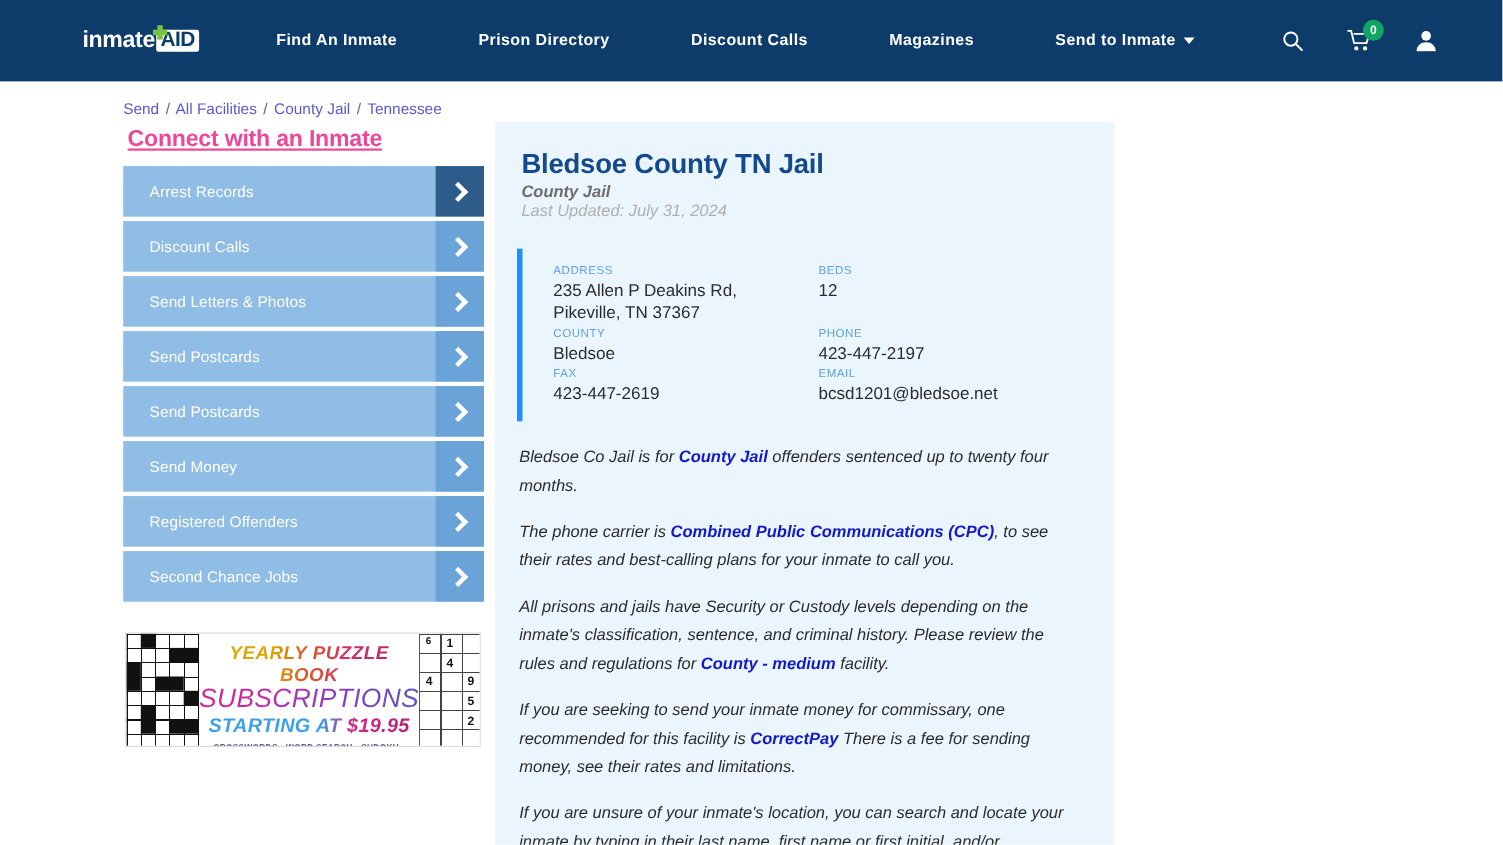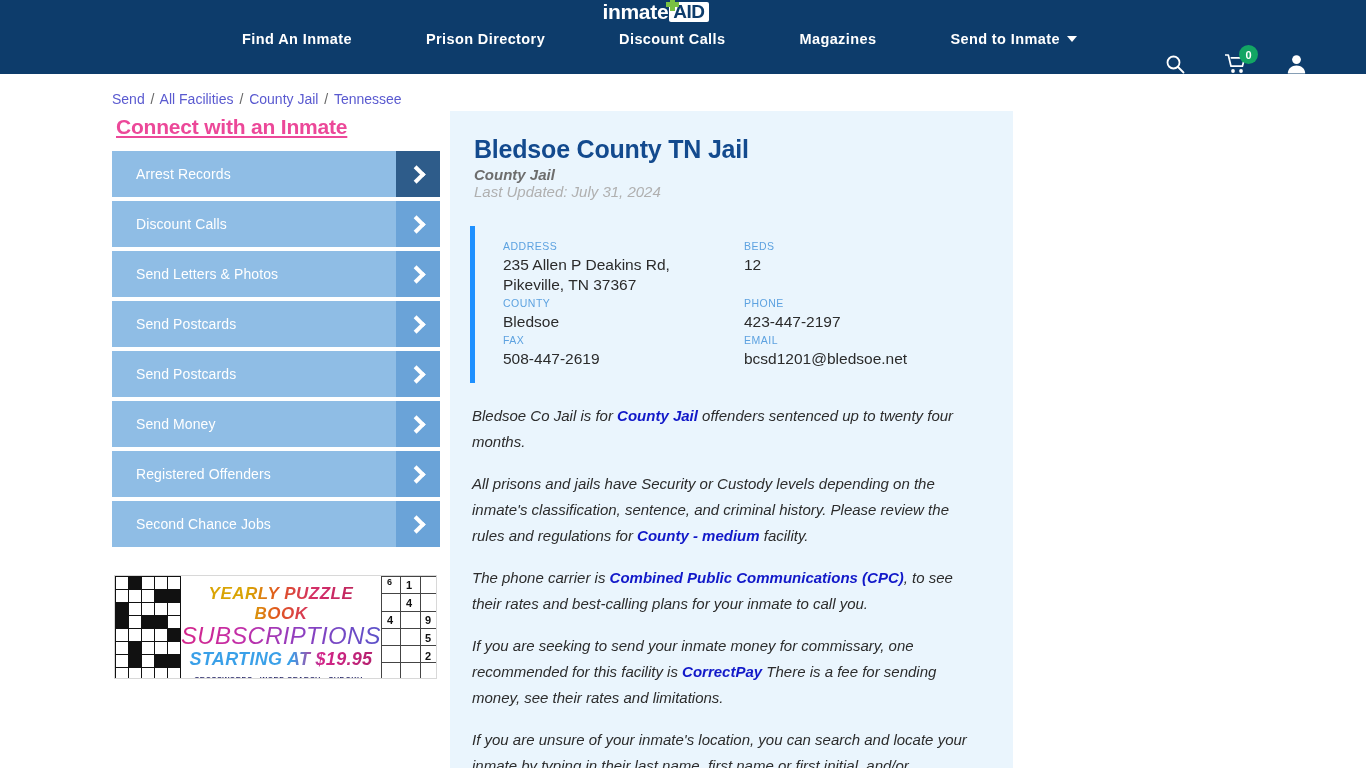--- a/index.html
+++ b/index.html
@@ -12,21 +12,20 @@
   }
 
   
   .topnav {
     height: 74px;
     background: #0d3c6b;
     display: flex;
     align-items: center;
     padding: 0 60px 0 75px;
     position: relative;
-    flex-direction: column;
   }
   .logo {
     display: flex;
     align-items: center;
     position: relative;
     margin-right: 70px;
     flex: 0 0 auto;
   }
   .logo-text {
     color: #ffffff;
@@ -476,32 +475,32 @@
           <div>
             <div class="info-label">COUNTY</div>
             <div class="info-value">Bledsoe</div>
           </div>
           <div>
             <div class="info-label">PHONE</div>
             <div class="info-value">423-447-2197</div>
           </div>
           <div>
             <div class="info-label">FAX</div>
-            <div class="info-value">508-447-2619</div>
+            <div class="info-value">423-447-2619</div>
           </div>
           <div>
             <div class="info-label">EMAIL</div>
             <div class="info-value">bcsd1201@bledsoe.net</div>
           </div>
         </div>
       </div>
 
       <div class="body-text">
         <p><span>Bledsoe Co Jail is for </span><b>County Jail</b><span> offenders sentenced up to twenty four months.</span></p>
+        <p><span>The phone carrier is </span><b>Combined Public Communications (CPC)</b><span>, to see their rates and best-calling plans for your inmate to call you.</span></p>
         <p><span>All prisons and jails have Security or Custody levels depending on the inmate's classification, sentence, and criminal history. Please review the rules and regulations for </span><b>County - medium</b><span> facility.</span></p>
-        <p><span>The phone carrier is </span><b>Combined Public Communications (CPC)</b><span>, to see their rates and best-calling plans for your inmate to call you.</span></p>
         <p><span>If you are seeking to send your inmate money for commissary, one recommended for this facility is </span><b>CorrectPay</b><span> There is a fee for sending money, see their rates and limitations.</span></p>
         <p><span>If you are unsure of your inmate's location, you can search and locate your inmate by typing in their last name, first name or first initial, and/or</span></p>
       </div>
     </div>
 
   </div>
 </div>
 
 </body></html>

